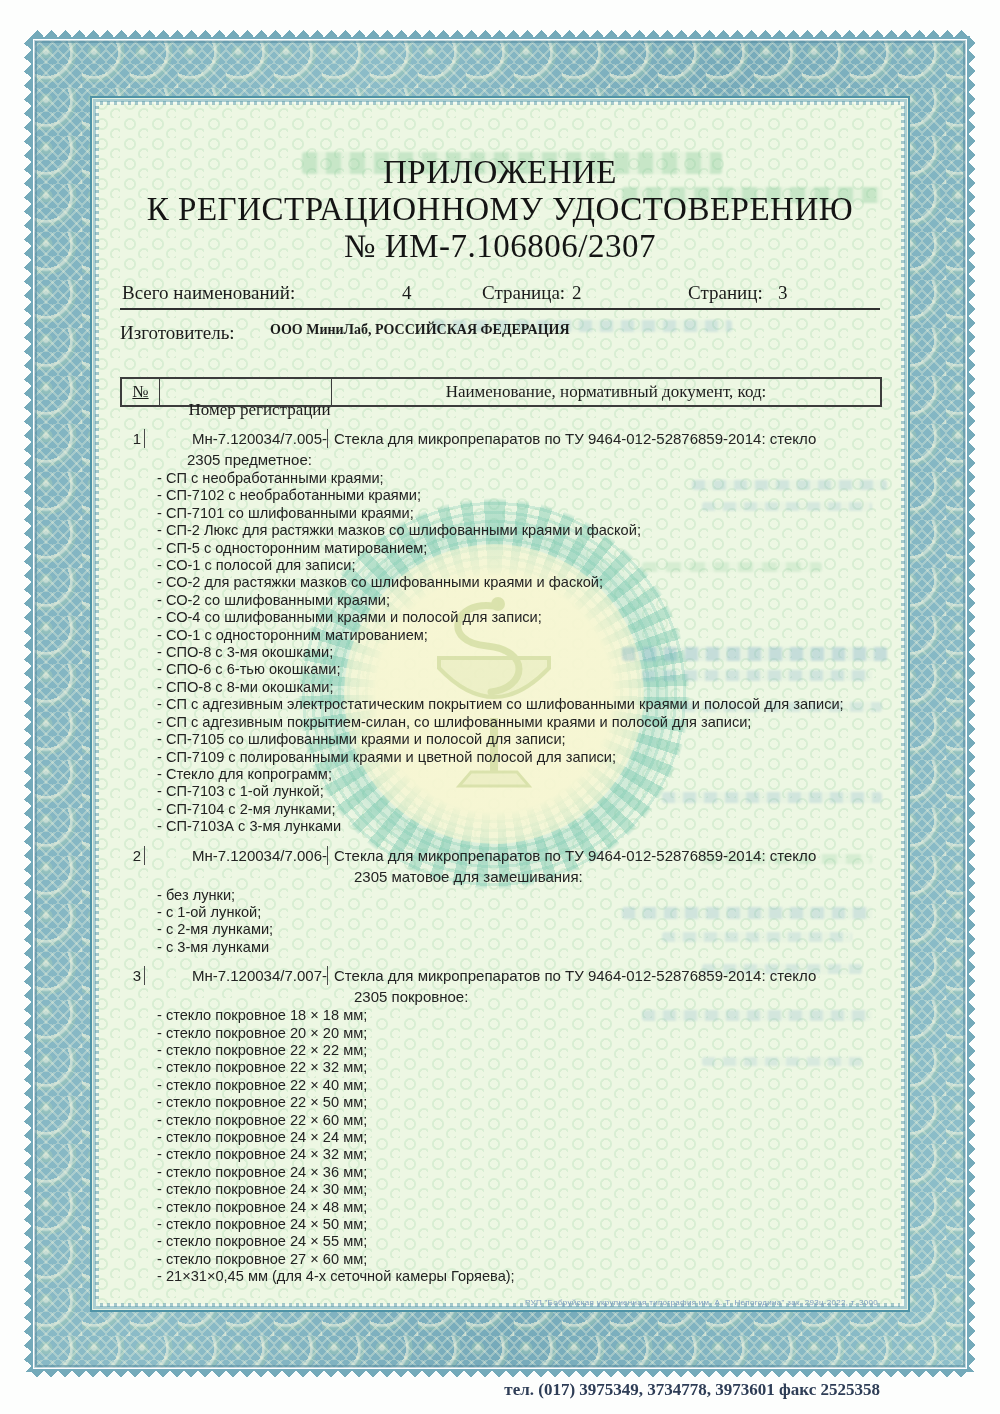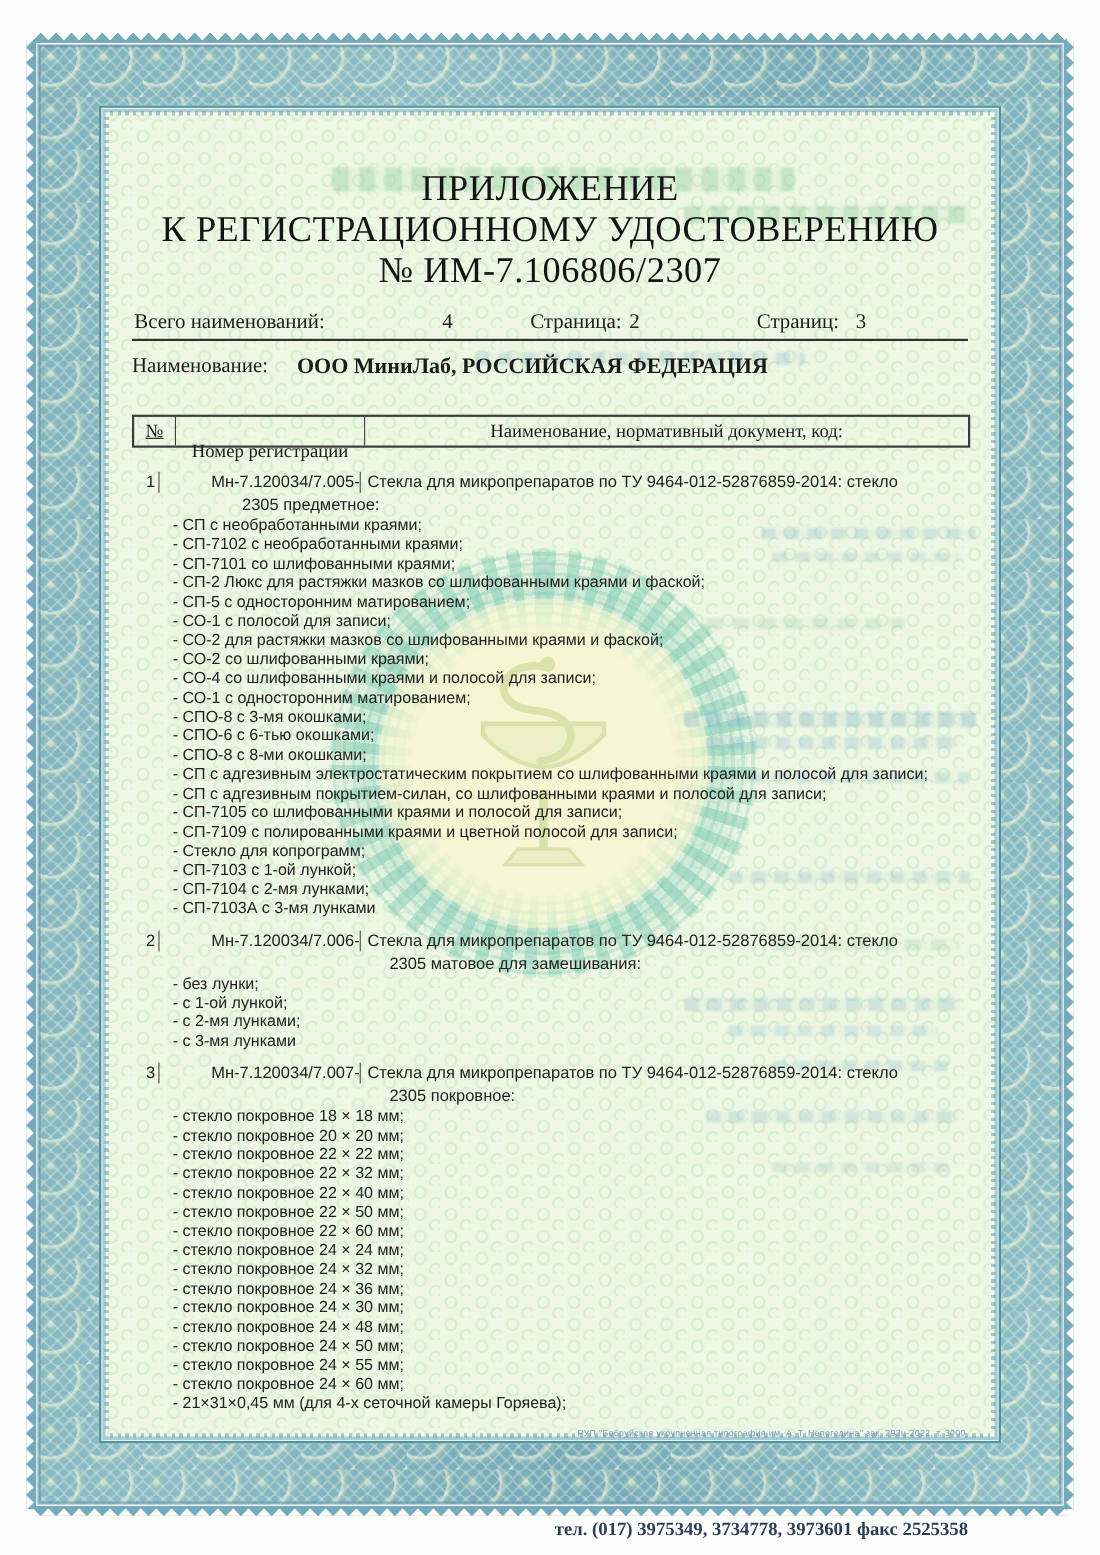--- a/index.html
+++ b/index.html
@@ -57,26 +57,26 @@
   
   .content{position:absolute;inset:0;}
   .title{position:absolute;top:56px;left:0;right:0;text-align:center;
     font-family:"Liberation Serif",serif;font-size:33px;line-height:37px;color:#141414;letter-spacing:.5px;}
   .meta{position:absolute;top:184px;left:28px;right:28px;height:24px;
     font-family:"Liberation Serif",serif;font-size:19px;color:#1b1b1b;}
   .meta span{position:absolute;white-space:nowrap;}
   .rule{position:absolute;top:210px;left:28px;right:28px;height:2px;background:#2f2f2f;}
   .manu{position:absolute;top:224px;left:28px;right:28px;height:26px;
     font-family:"Liberation Serif",serif;font-size:19px;color:#1b1b1b;}
-  .manu .v{position:absolute;left:150px;font-weight:bold;font-size:20px;white-space:nowrap;}
+  .manu .v{position:absolute;left:150px;font-weight:bold;font-size:14px;white-space:nowrap;}
   .thead{position:absolute;top:279px;left:28px;width:758px;height:26px;border:2px solid #3c3c3c;
     font-family:"Liberation Serif",serif;font-size:17px;color:#1b1b1b;}
   .thead .cell{position:absolute;top:0;bottom:0;display:flex;align-items:center;justify-content:center;white-space:nowrap;}
   .th-no{left:0;width:37px;text-decoration:underline;}
-  .th-reg{left:38px;width:171px;margin-top:31px;}
+  .th-reg{left:52px;width:171px;margin-top:31px;}
   .th-name{left:210px;right:0;}
   .tdiv{position:absolute;top:0;bottom:0;width:1px;background:#3c3c3c;}
   .items{position:absolute;top:330px;left:28px;width:765px;font-size:15px;line-height:21px;color:#222;}
   .item+.item{margin-top:9px;}
   .item-head{position:relative;}
   .item-head::before{content:"";position:absolute;left:24px;top:1px;height:19px;width:1px;background:#4a4a4a;}
   .item-head::after{content:"";position:absolute;left:207px;top:1px;height:19px;width:1px;background:#4a4a4a;}
   .item-no{position:absolute;left:6px;width:22px;text-align:center;}
   .item-reg{position:absolute;left:40px;width:167px;text-align:right;white-space:nowrap;}
   .d1{margin-left:214px;white-space:nowrap;}
@@ -143,40 +143,40 @@
           <span style="left:2px;">Всего наименований:</span>
           <span style="left:282px;">4</span>
           <span style="left:362px;">Страница:</span>
           <span style="left:452px;">2</span>
           <span style="left:568px;">Страниц:</span>
           <span style="left:658px;">3</span>
         </div>
         <div class="rule"></div>
 
         <div class="manu">
-          <span>Наименование:</span>
+          <span>Изготовитель:</span>
           <span class="v">ООО МиниЛаб, РОССИЙСКАЯ ФЕДЕРАЦИЯ</span>
         </div>
 
         <div class="thead">
           <div class="cell th-no">№</div>
           <div class="cell th-reg">Номер регистрации</div>
           <div class="cell th-name">Наименование, нормативный документ, код:</div>
           <div class="tdiv" style="left:37px;"></div>
           <div class="tdiv" style="left:209px;"></div>
         </div>
 
         <div class="items">
 
           <div class="item">
             <div class="item-head">
               <span class="item-no">1</span>
               <span class="item-reg">Мн-7.120034/7.005-</span>
               <div class="d1">Стекла для микропрепаратов по ТУ 9464-012-52876859-2014: стекло</div>
-              <div class="d2" style="margin-left:100px;">2305 предметное:</div>
+              <div class="d2" style="margin-left:67px;">2305 предметное:</div>
             </div>
             <ul class="item-list">
                 <li>- СП с необработанными краями;</li>
                 <li>- СП-7102 с необработанными краями;</li>
                 <li>- СП-7101 со шлифованными краями;</li>
                 <li>- СП-2 Люкс для растяжки мазков со шлифованными краями и фаской;</li>
                 <li>- СП-5 с односторонним матированием;</li>
                 <li>- СО-1 с полосой для записи;</li>
                 <li>- СО-2 для растяжки мазков со шлифованными краями и фаской;</li>
                 <li>- СО-2 со шлифованными краями;</li>
@@ -226,21 +226,21 @@
                 <li>- стекло покровное 22 × 40 мм;</li>
                 <li>- стекло покровное 22 × 50 мм;</li>
                 <li>- стекло покровное 22 × 60 мм;</li>
                 <li>- стекло покровное 24 × 24 мм;</li>
                 <li>- стекло покровное 24 × 32 мм;</li>
                 <li>- стекло покровное 24 × 36 мм;</li>
                 <li>- стекло покровное 24 × 30 мм;</li>
                 <li>- стекло покровное 24 × 48 мм;</li>
                 <li>- стекло покровное 24 × 50 мм;</li>
                 <li>- стекло покровное 24 × 55 мм;</li>
-                <li>- стекло покровное 24 × 60 мм;</li>
+                <li>- стекло покровное 27 × 60 мм;</li>
                 <li>- 21×31×0,45 мм (для 4-х сеточной камеры Горяева);</li>
               </ul>
           </div>
 
         </div>
 
         <div class="printer">РУП "Бобруйская укрупненная типография им. А. Т. Непогодина" зак. 293ц-2022, т. 3000</div>
       </div>
     </div>
   </div>

